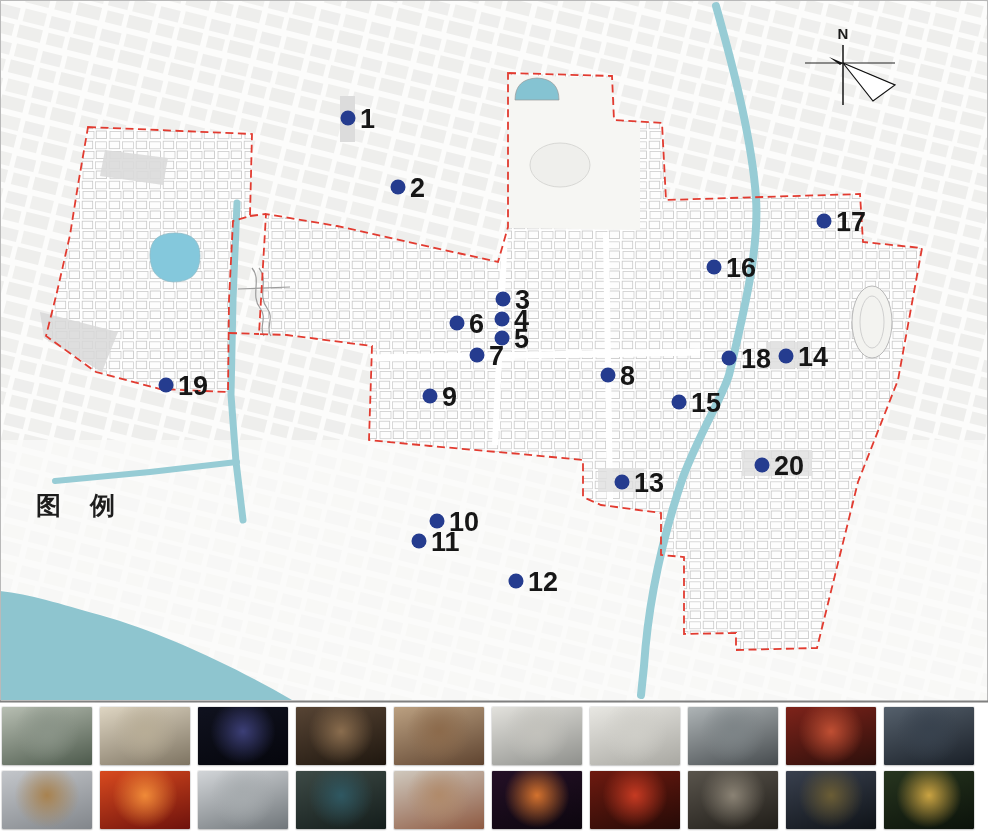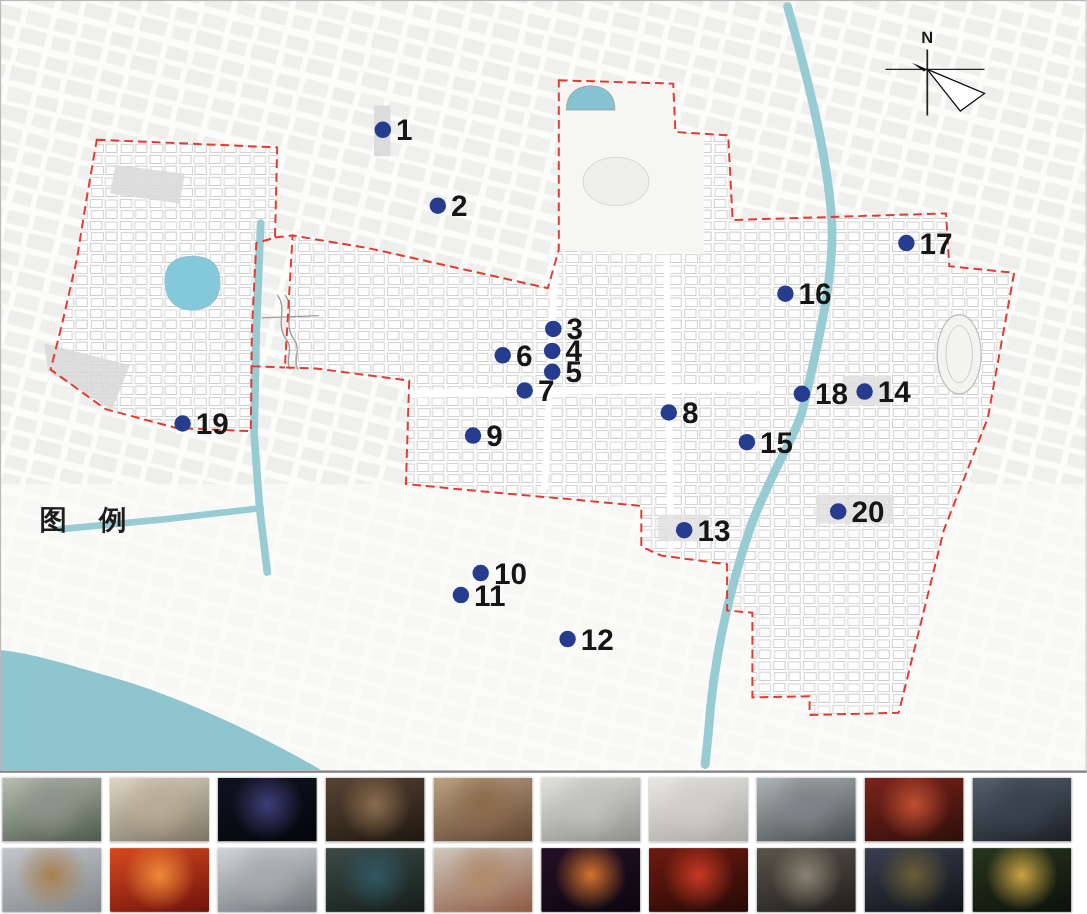--- a/index.html
+++ b/index.html
@@ -1,18 +1,18 @@
 <!DOCTYPE html>
 <html><head>
 <meta charset="utf-8">
 <style>
   html,body{margin:0;padding:0;background:#ffffff;font-family:"Liberation Sans",sans-serif;}
   .stage{position:relative;width:988px;height:831px;background:#ffffff;overflow:hidden;}
   .map-wrap{position:absolute;left:0;top:0;width:988px;height:703px;}
-  .legend-title{position:absolute;left:36px;top:456px;font-size:25px;font-weight:700;color:#1d1d1d;letter-spacing:11px;}
+  .legend-title{position:absolute;left:36px;top:489px;font-size:25px;font-weight:700;color:#1d1d1d;letter-spacing:11px;}
   .marker-num{font-family:"Liberation Sans",sans-serif;font-size:27px;font-weight:700;}
   .compass-n{font-family:"Liberation Sans",sans-serif;font-size:15px;font-weight:700;fill:#1a1a1a;}
   .photo-strip{position:absolute;left:0;top:703px;width:988px;height:128px;background:#ffffff;}
   .photo-row{position:absolute;left:2px;display:flex;gap:8px;}
   #photo-row-1{top:4px;}
   #photo-row-2{top:68px;}
   .photo{width:90px;height:58px;border-radius:1px;
          box-shadow:0 0 0 1px rgba(0,0,0,0.07),0 1px 2px rgba(0,0,0,0.18);}
 </style>
 </head>

